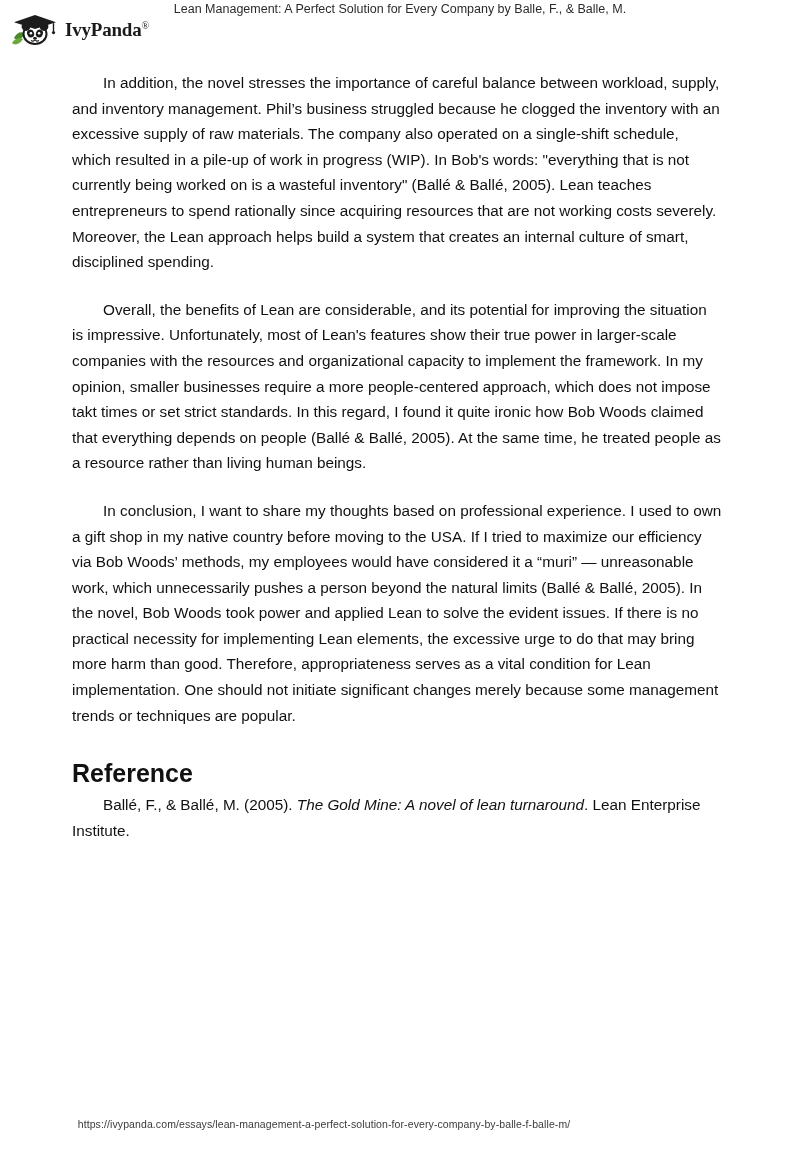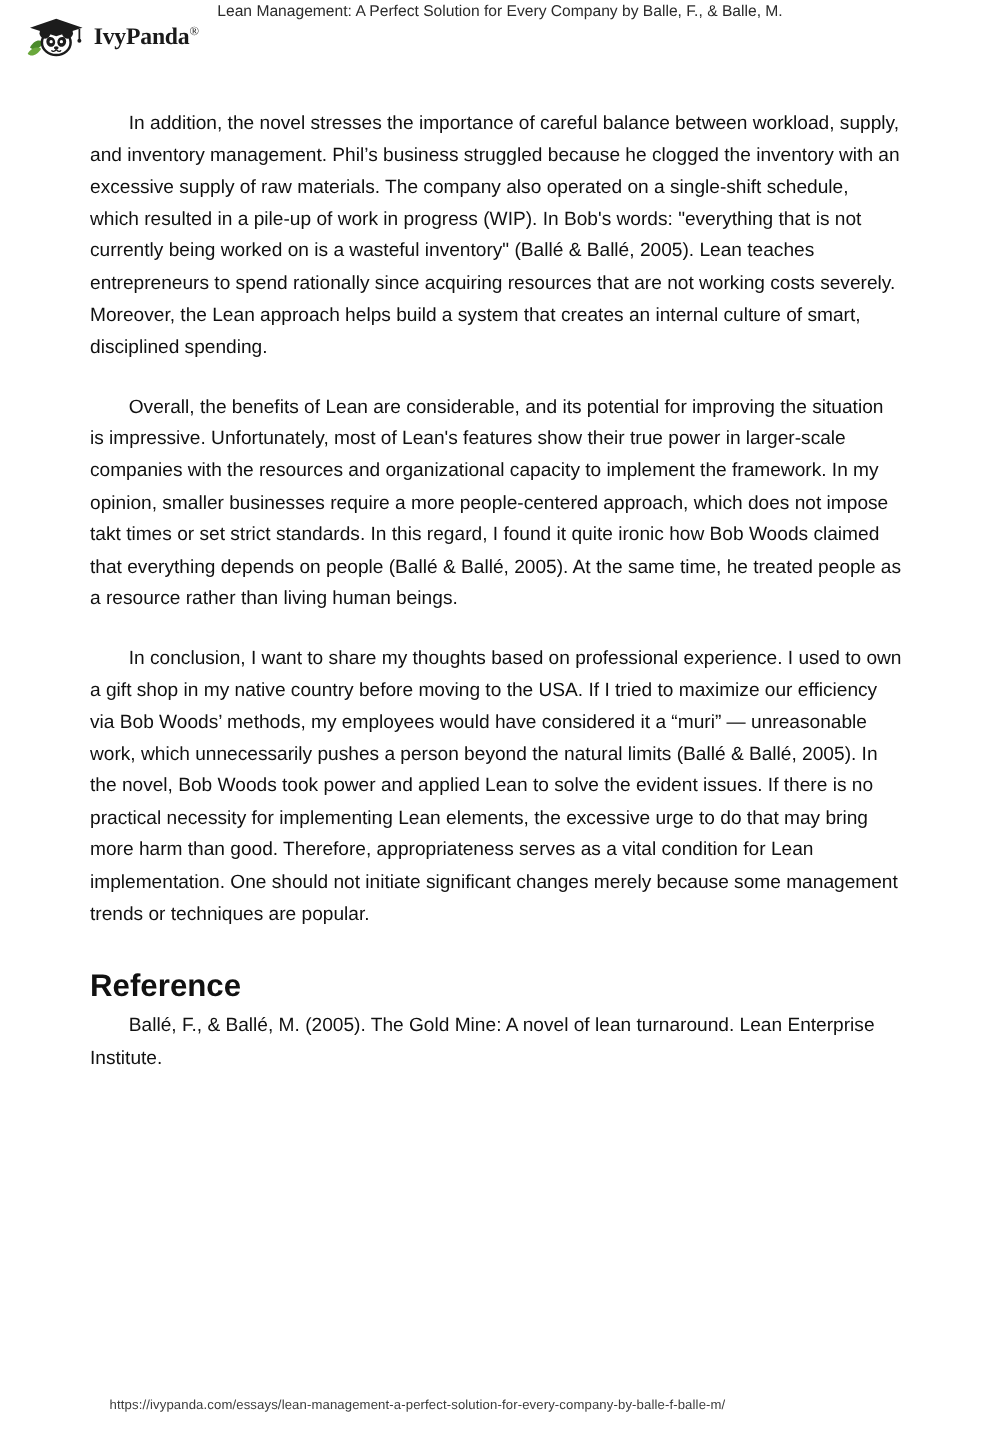--- a/index.html
+++ b/index.html
@@ -20,21 +20,21 @@
   .page-header {
     position: absolute;
     top: 0;
     left: 0;
     width: 800px;
     height: 58px;
     box-sizing: border-box;
   }
   .brand {
     position: absolute;
-    left: 22px;
+    left: 12px;
     top: 12px;
     display: flex;
     align-items: center;
     gap: 7px;
   }
   .brand-logo {
     width: 46px;
     height: 36px;
     position: relative;
     display: block;
@@ -60,21 +60,21 @@
     text-align: center;
     font-size: 12.5px;
     color: #2b2b2b;
     font-family: "Liberation Sans", sans-serif;
   }
 
   
   .content {
     position: absolute;
     left: 72px;
-    top: 86px;
+    top: 70px;
     width: 650px;
   }
   p.para {
     margin: 0 0 22px 0;
     font-size: 15.3px;
     line-height: 25.6px;
     text-align: left;
     color: #111111;
     text-indent: 31px;
   }
@@ -86,27 +86,27 @@
     color: #111111;
     font-family: "Liberation Sans", sans-serif;
   }
   p.reference-entry {
     margin: 0;
     font-size: 15.3px;
     line-height: 25.6px;
     color: #111111;
     text-indent: 31px;
   }
-  .italic { }
+  .italic { font-style: italic; }
 
   
   .page-footer {
     position: absolute;
     bottom: 28px;
-    left: 12px;
+    left: 2px;
     width: 644px;
     text-align: center;
   }
   .footer-url {
     font-size: 10.5px;
     color: #3b3b3b;
     letter-spacing: 0.1px;
   }
 </style>
 </head>

